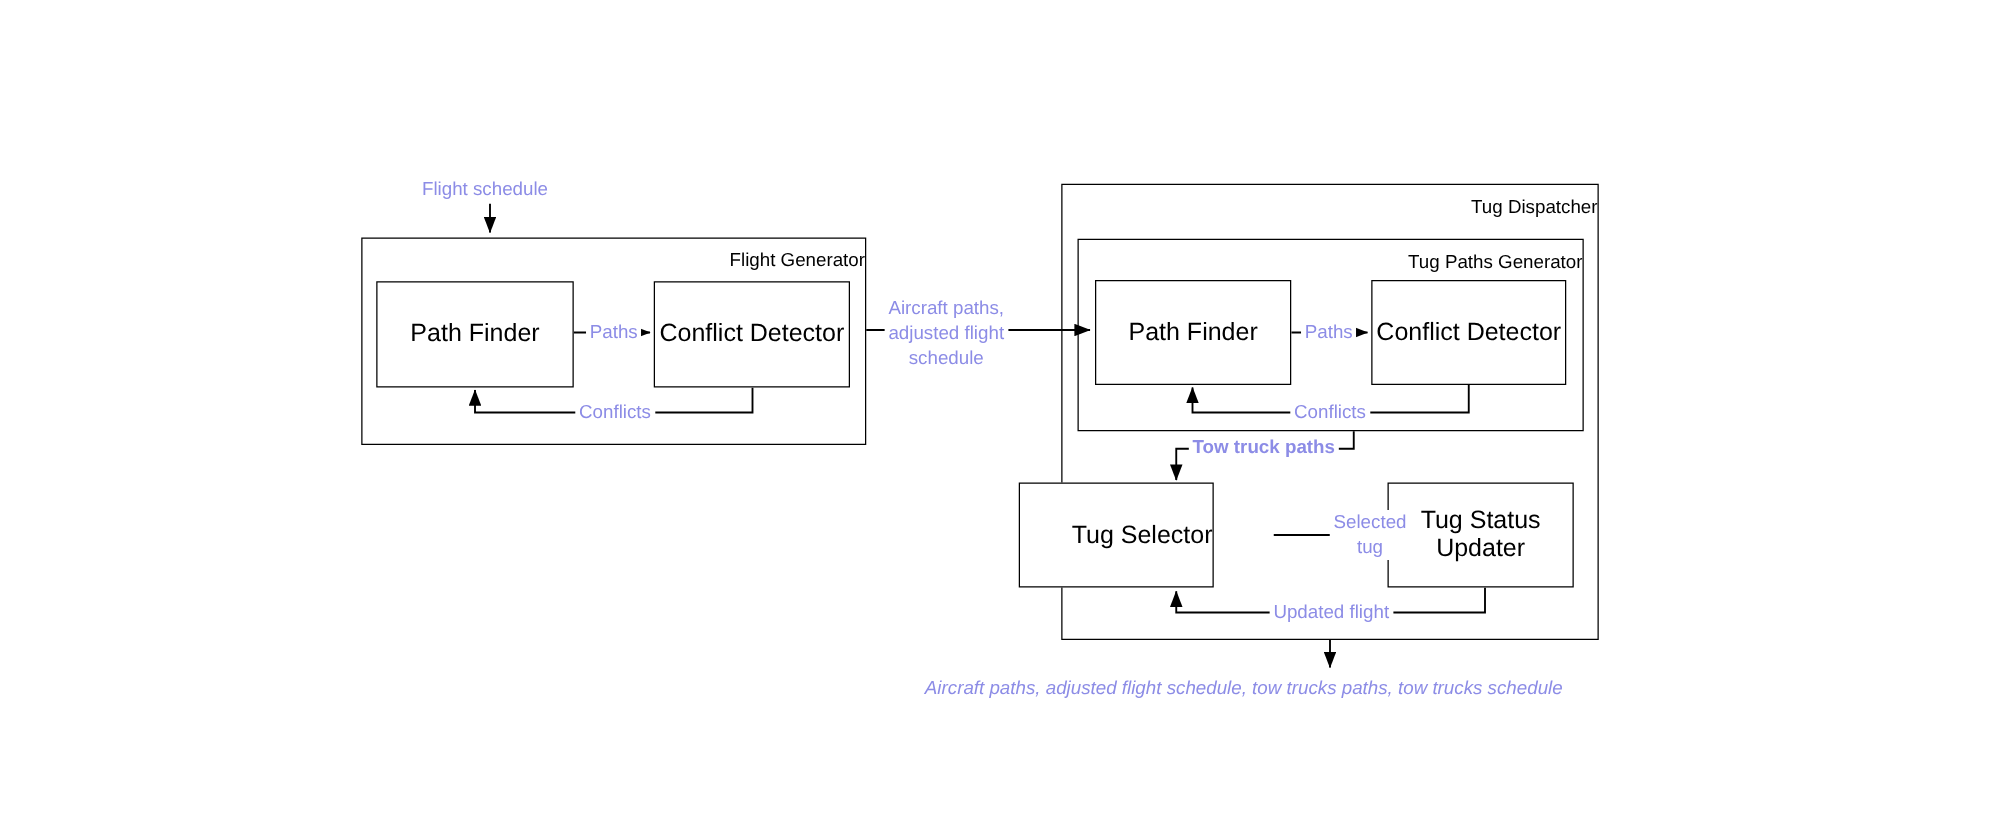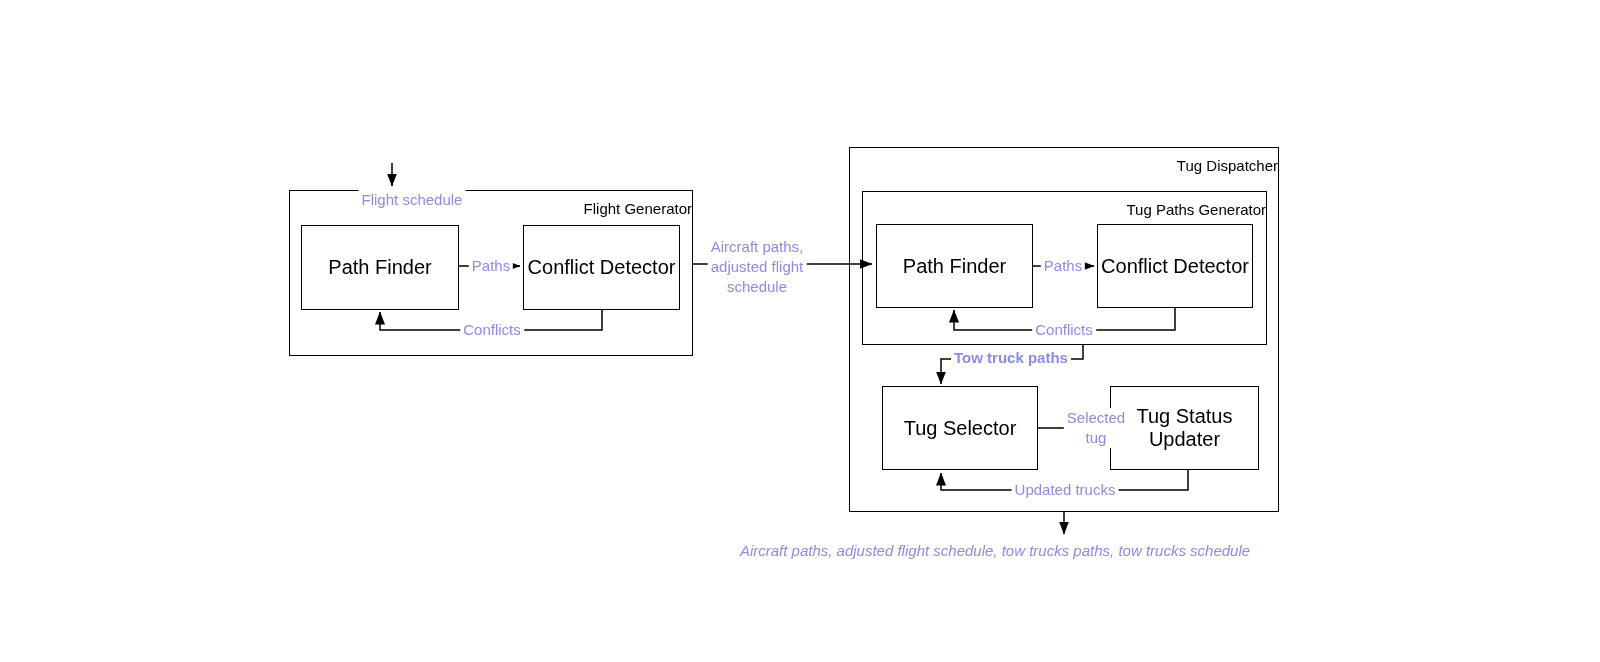--- a/index.html
+++ b/index.html
@@ -90,34 +90,34 @@
   </div>
   <div class="box" style="left:523px;top:225px;width:157px;height:85px;">
     <span>Conflict Detector</span>
   </div>
   <div class="box" style="left:876px;top:224px;width:157px;height:84px;">
     <span>Path Finder</span>
   </div>
   <div class="box" style="left:1097px;top:224px;width:156px;height:84px;">
     <span>Conflict Detector</span>
   </div>
-  <div class="box" style="left:882px;top:386px;width:156px;height:84px;">
+  <div class="box" style="left:815px;top:386px;width:156px;height:84px;justify-content:flex-end;">
     <span>Tug Selector</span>
   </div>
   <div class="box" style="left:1110px;top:386px;width:149px;height:84px;">
     <span>Tug Status Updater</span>
   </div>
 
-  <div class="lbl" style="left:412px;top:152px;margin-top:48px;">Flight schedule</div>
+  <div class="lbl" style="left:388px;top:152px;">Flight schedule</div>
   <div class="lbl" style="left:491px;top:266px;">Paths</div>
   <div class="lbl" style="left:492px;top:330px;">Conflicts</div>
   <div class="lbl" style="left:757px;top:267px;">Aircraft paths,
 adjusted flight
 schedule</div>
   <div class="lbl" style="left:1063px;top:266px;">Paths</div>
   <div class="lbl" style="left:1064px;top:330px;">Conflicts</div>
   <div class="lbl" style="left:1011px;top:358px;font-weight:bold;">Tow truck paths</div>
   <div class="lbl" style="left:1064px;top:428px;margin-left:32px;">Selected
 tug</div>
-  <div class="lbl" style="left:1065px;top:490px;">Updated trucks</div>
+  <div class="lbl" style="left:1065px;top:490px;">Updated flight</div>
   <div class="lbl nowrap" style="left:995px;top:551px;">Aircraft paths, adjusted flight schedule, tow trucks paths, tow trucks schedule</div>
 
 </div>
 
 </body></html>

